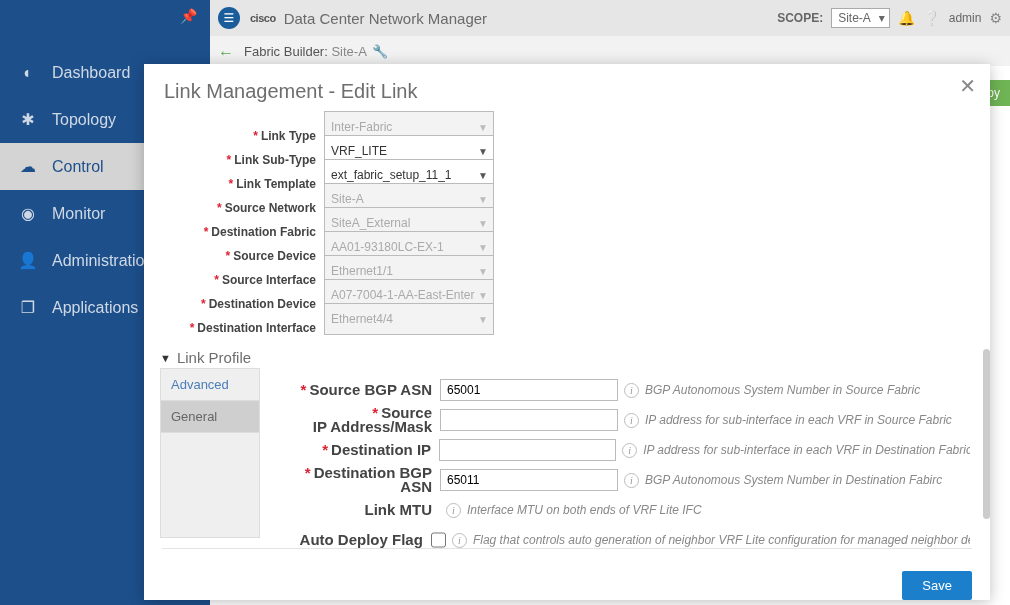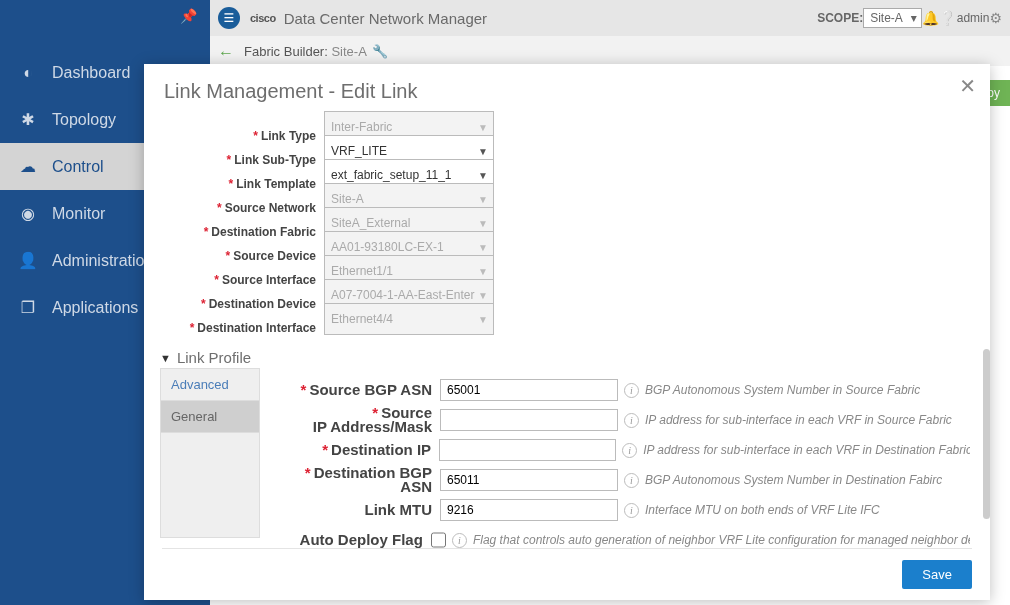--- a/index.html
+++ b/index.html
@@ -2,21 +2,21 @@
 <html><head>
 <meta charset="utf-8">
 <style>
 * { box-sizing: border-box; margin: 0; padding: 0; }
 html, body { width: 1010px; height: 605px; font-family: Arial, Helvetica, sans-serif; overflow: hidden; background: #fff; }
 
 
 .header { position: absolute; top: 0; left: 210px; right: 0; height: 36px; background: #e6e6e6; display: flex; align-items: center; padding: 0 8px; color: #6a6a6a; font-size: 15px; }
 .header .ham { width: 22px; height: 22px; border-radius: 50%; background: #1a5d9a; color: #fff; display: flex; align-items: center; justify-content: center; font-size: 12px; margin-right: 10px; }
 .header .brand { font-weight: bold; color: #555; margin-right: 8px; letter-spacing: -0.5px; }
-.header .right { margin-left: auto; display: flex; align-items: center; gap: 0; font-size: 12px; color: #666; }
+.header .right { margin-left: auto; display: flex; align-items: center; gap: 8px; font-size: 12px; color: #666; }
 .scope-label { font-weight: bold; }
 .scope-sel { border: 1px solid #aaa; background: #fff; padding: 2px 18px 2px 6px; font-size: 12px; position: relative; }
 .scope-sel:after { content: "▾"; position: absolute; right: 4px; color: #666; }
 .hicon { color: #888; font-size: 14px; }
 
 .subheader { position: absolute; top: 36px; left: 210px; right: 0; height: 30px; background: #f2f2f2; display: flex; align-items: center; font-size: 13px; color: #555; padding: 0 8px; }
 .subheader .back { color: #5fa84f; font-size: 16px; margin-right: 10px; }
 .subheader .wrench { margin-left: 6px; color: #888; }
 .save-deploy { position: absolute; right: 0; top: 0; height: 26px; background: #6fb455; color: #fff; font-size: 12px; display: flex; align-items: center; padding: 0 10px; margin-top: 44px; }
 
@@ -56,21 +56,21 @@
 .frow .flab { width: 160px; text-align: right; font-size: 15px; color: #444; padding-right: 8px; font-weight: bold; line-height: 14px; }
 .frow .flab .req { color: #d23; margin-right: 3px; }
 .frow input.ti { width: 178px; height: 22px; border: 1px solid #bbb; font-size: 12px; padding: 8px 6px; }
 .frow input[type=checkbox] { width: 16px; height: 16px; margin-left: 0; margin-right: 0; }
 .info { width: 15px; height: 15px; border-radius: 50%; border: 1px solid #bbb; color: #999; font-size: 10px; font-style: italic; display: flex; align-items: center; justify-content: center; margin: 0 6px; font-family: Georgia, serif; flex-shrink: 0; }
 .hint { font-size: 12px; color: #888; font-style: italic; white-space: nowrap; overflow: hidden; }
 
 .profile-scroll-track { position: absolute; top: 0; right: 0; width: 8px; height: 200px; background: transparent; }
 .profile-scroll-thumb { position: absolute; top: 0; right: 0; width: 7px; height: 170px; background: #ccc; border-radius: 4px; }
 
-.footer { border-top: 1px solid #e4e4e4; margin: 0 18px; height: 52px; display: flex; align-items: center; justify-content: flex-end; }
+.footer { border-top: 1px solid #e4e4e4; margin: 0 18px; height: 52px; display: flex; align-items: flex-end; justify-content: flex-end; }
 .save-btn { background: #1b7fcc; color: #fff; border: none; padding: 7px 20px; font-size: 13px; border-radius: 2px; cursor: pointer; }
 </style>
 </head>
 <body>
 
 <div class="sidebar">
   <span class="pin">📌</span>
   <ul>
     <li>
       <span class="sicon">◐</span>
@@ -223,21 +223,20 @@
           <span class="hint">IP address for sub-interface in each VRF in Destination Fabric</span>
         </div>
         <div class="frow">
           <div class="flab"><span class="req">*</span><span>Destination BGP ASN</span></div>
           <input class="ti" value="65011" style="">
           <span class="info">i</span>
           <span class="hint">BGP Autonomous System Number in Destination Fabirc</span>
         </div>
         <div class="frow">
           <div class="flab"><span>Link MTU</span></div>
-          <input class="ti" value="9216" style="">
           <span class="info">i</span>
           <span class="hint">Interface MTU on both ends of VRF Lite IFC</span>
         </div>
         <div class="frow">
           <div class="flab"><span>Auto Deploy Flag</span></div>
           <input type="checkbox" style="">
           <span class="info">i</span>
           <span class="hint">Flag that controls auto generation of neighbor VRF Lite configuration for managed neighbor devices</span>
         </div>
       </div>

